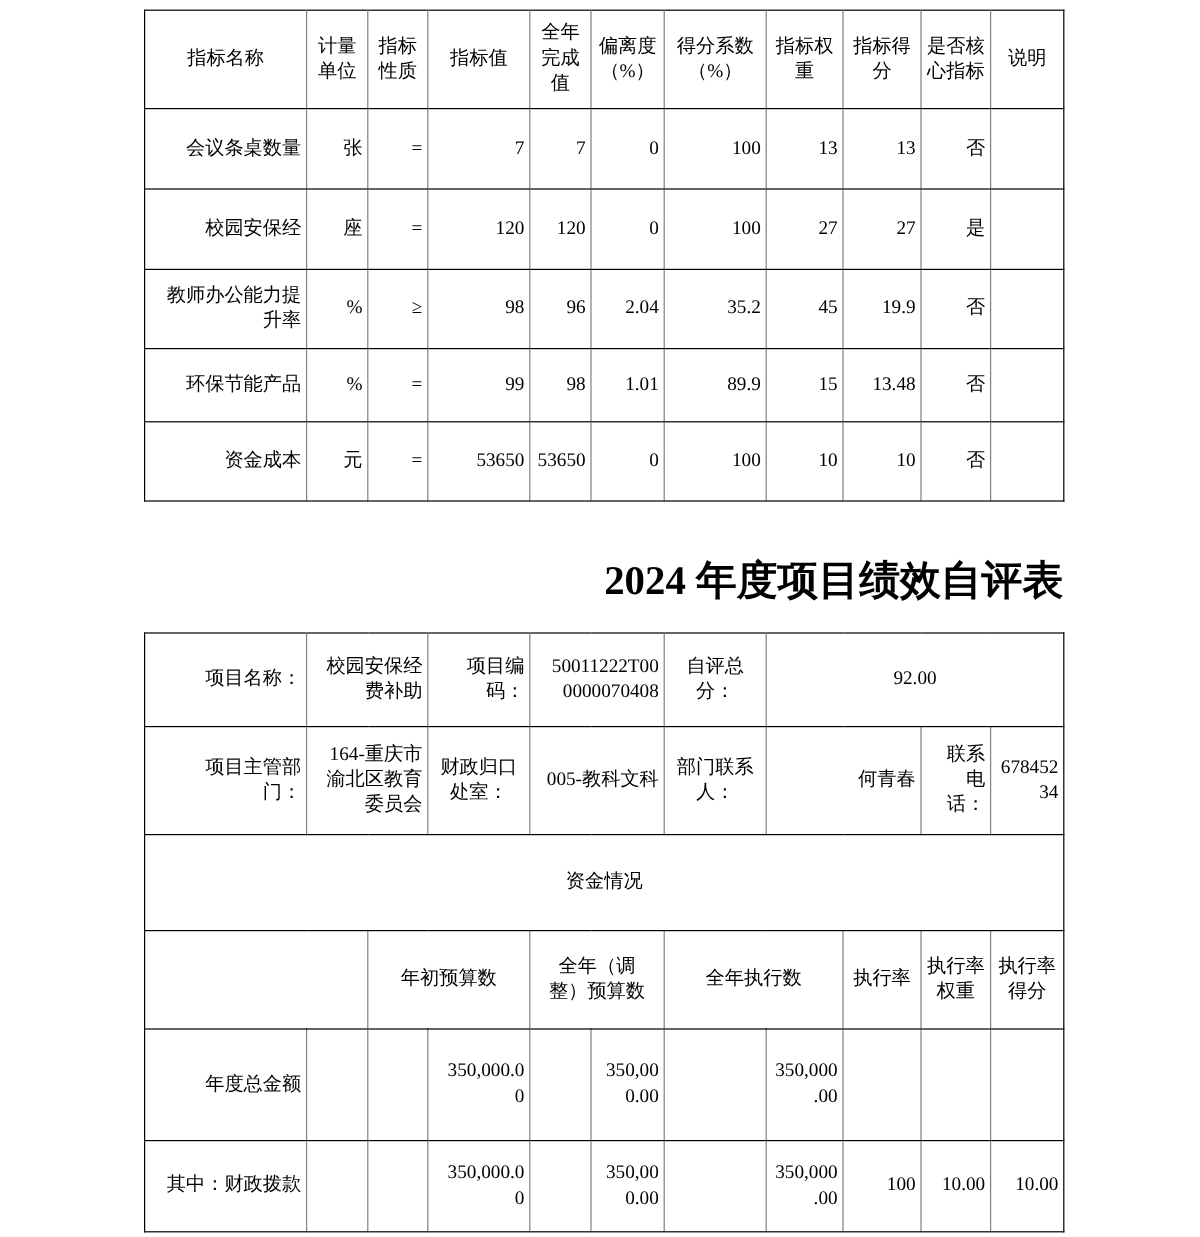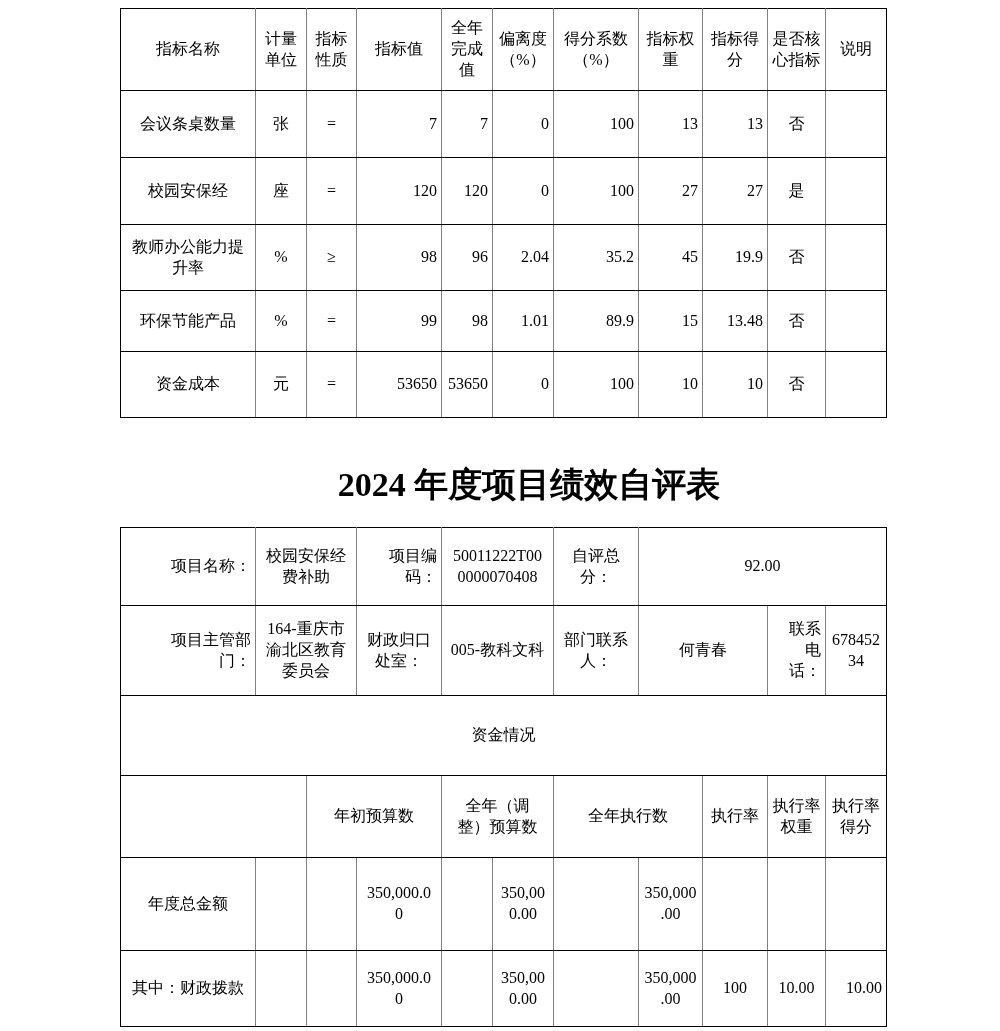--- a/index.html
+++ b/index.html
@@ -26,29 +26,29 @@
     border: 1px solid #808080;
     border-top: 1px solid #000;
     border-bottom: 1px solid #000;
     vertical-align: middle;
     padding: 1px 4px;
     white-space: pre-line;
     overflow: hidden;
   }
   td:first-child { border-left-color: #000; }
   td:last-child  { border-right-color: #000; }
-  .al { text-align: center; }
+  .al { text-align: right; }
   .ar { text-align: right; }
   .ac { text-align: center; }
   .doc-title {
     width: 766px;
     margin-top: 44px;
     margin-bottom: 19px;
     padding-left: 52px;
-    text-align: center;
+    text-align: right;
     font-size: 34px;
     font-weight: bold;
     line-height: 46px;
     font-family: "Liberation Serif", "DejaVu Serif", serif;
   }
 </style>
 </head>
 <body>
 
 <div class="page">

